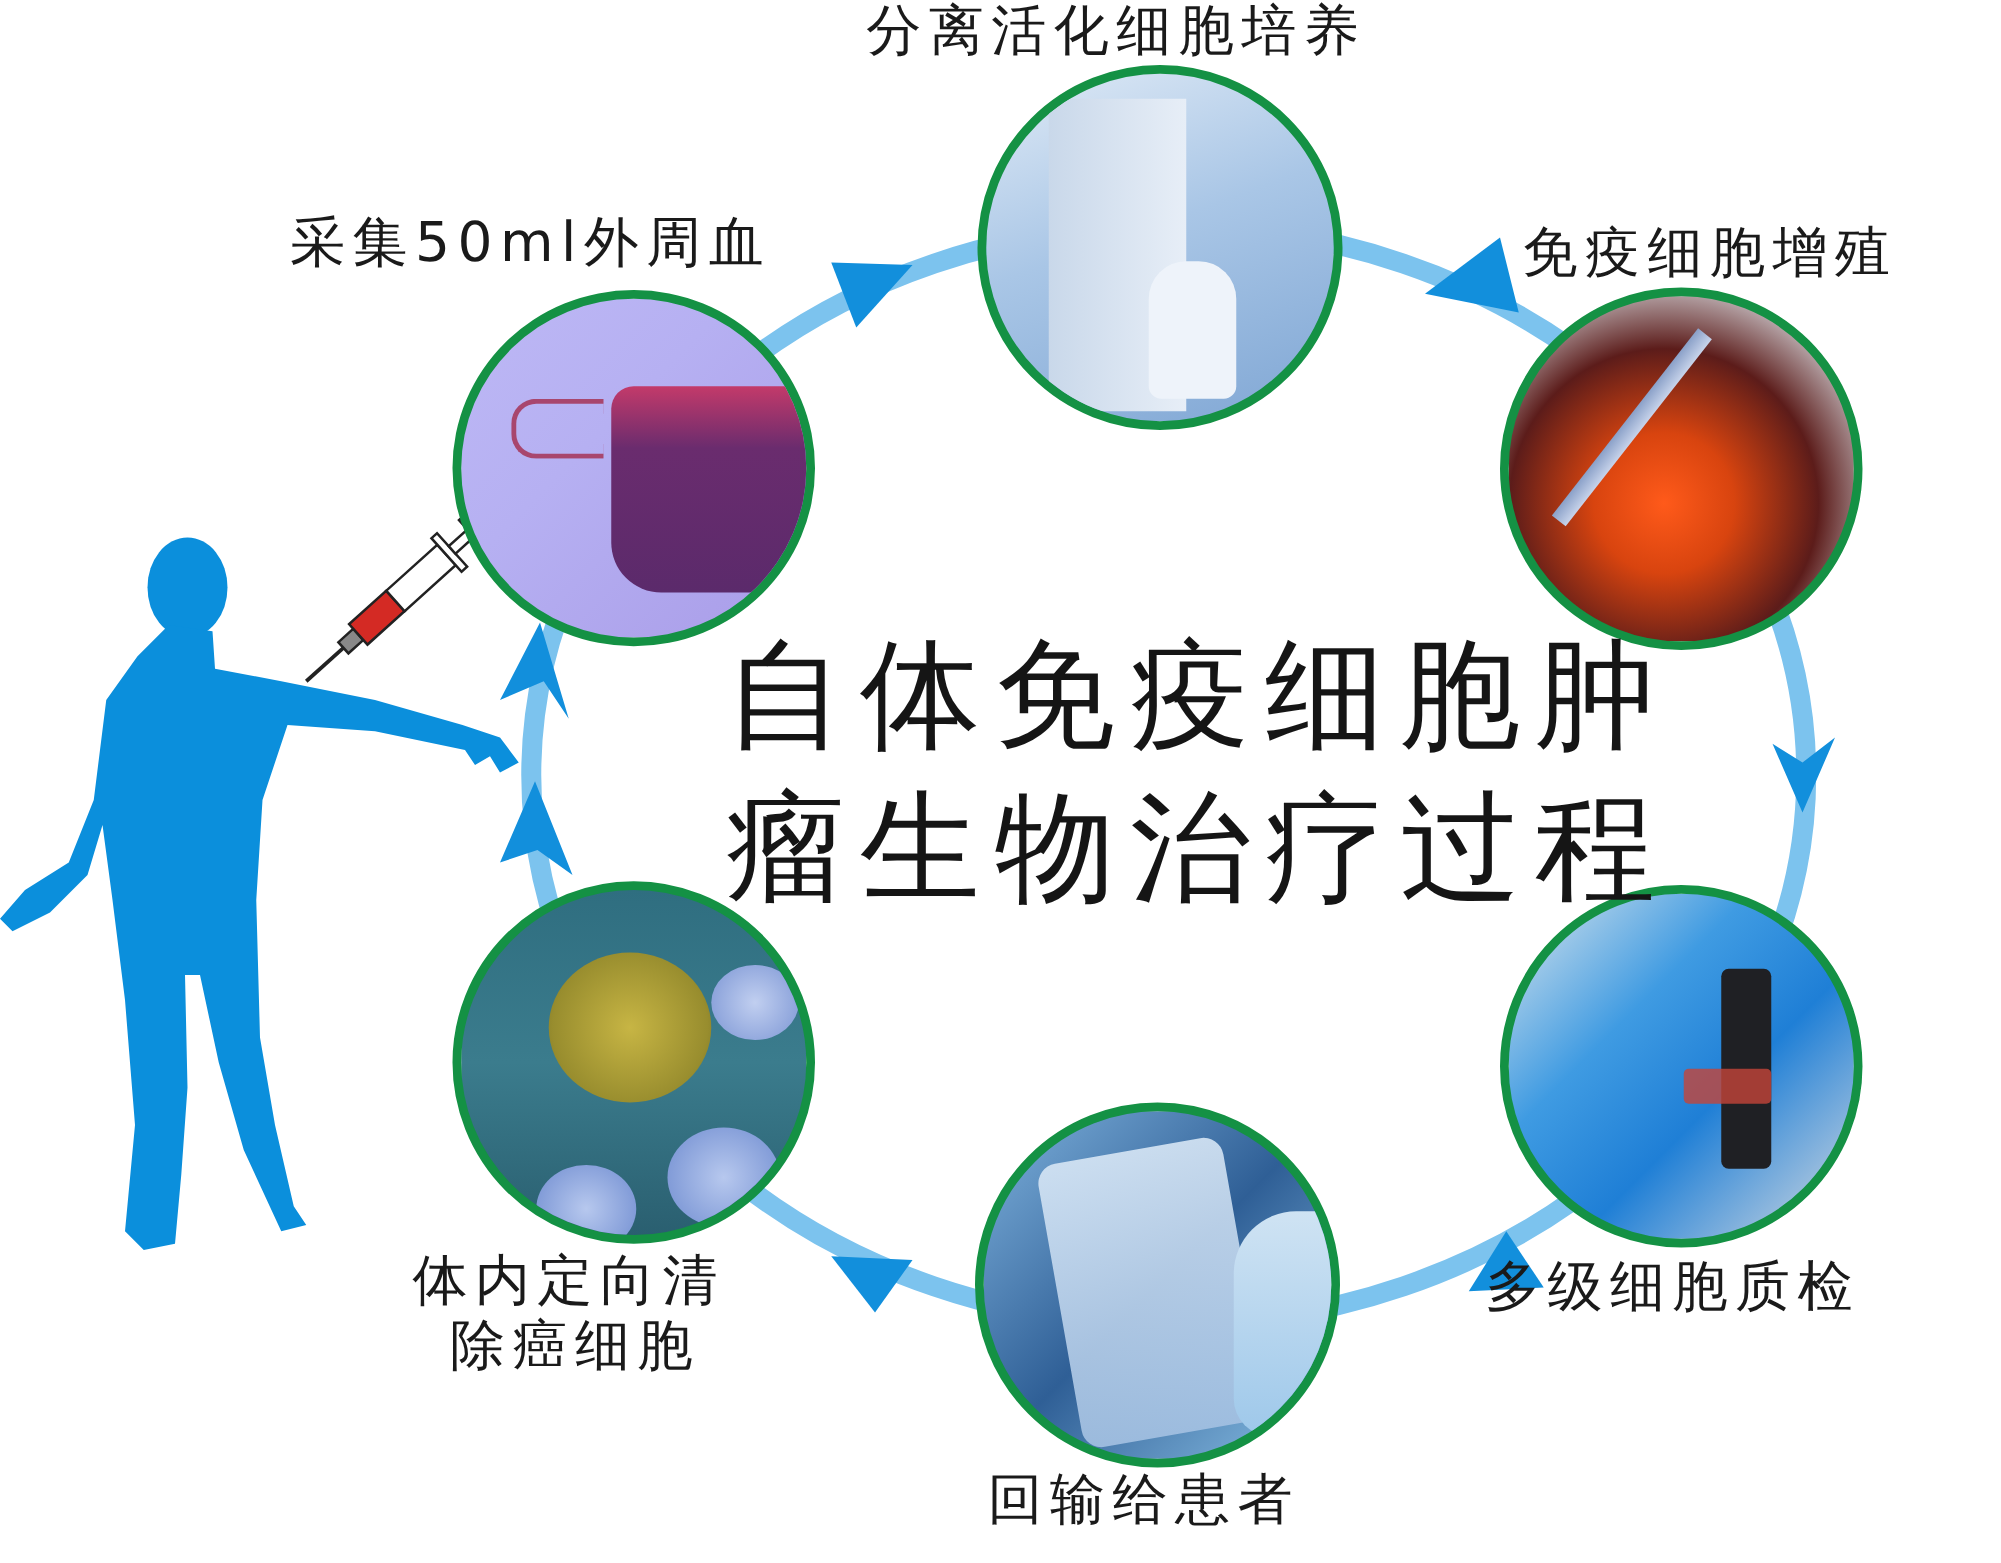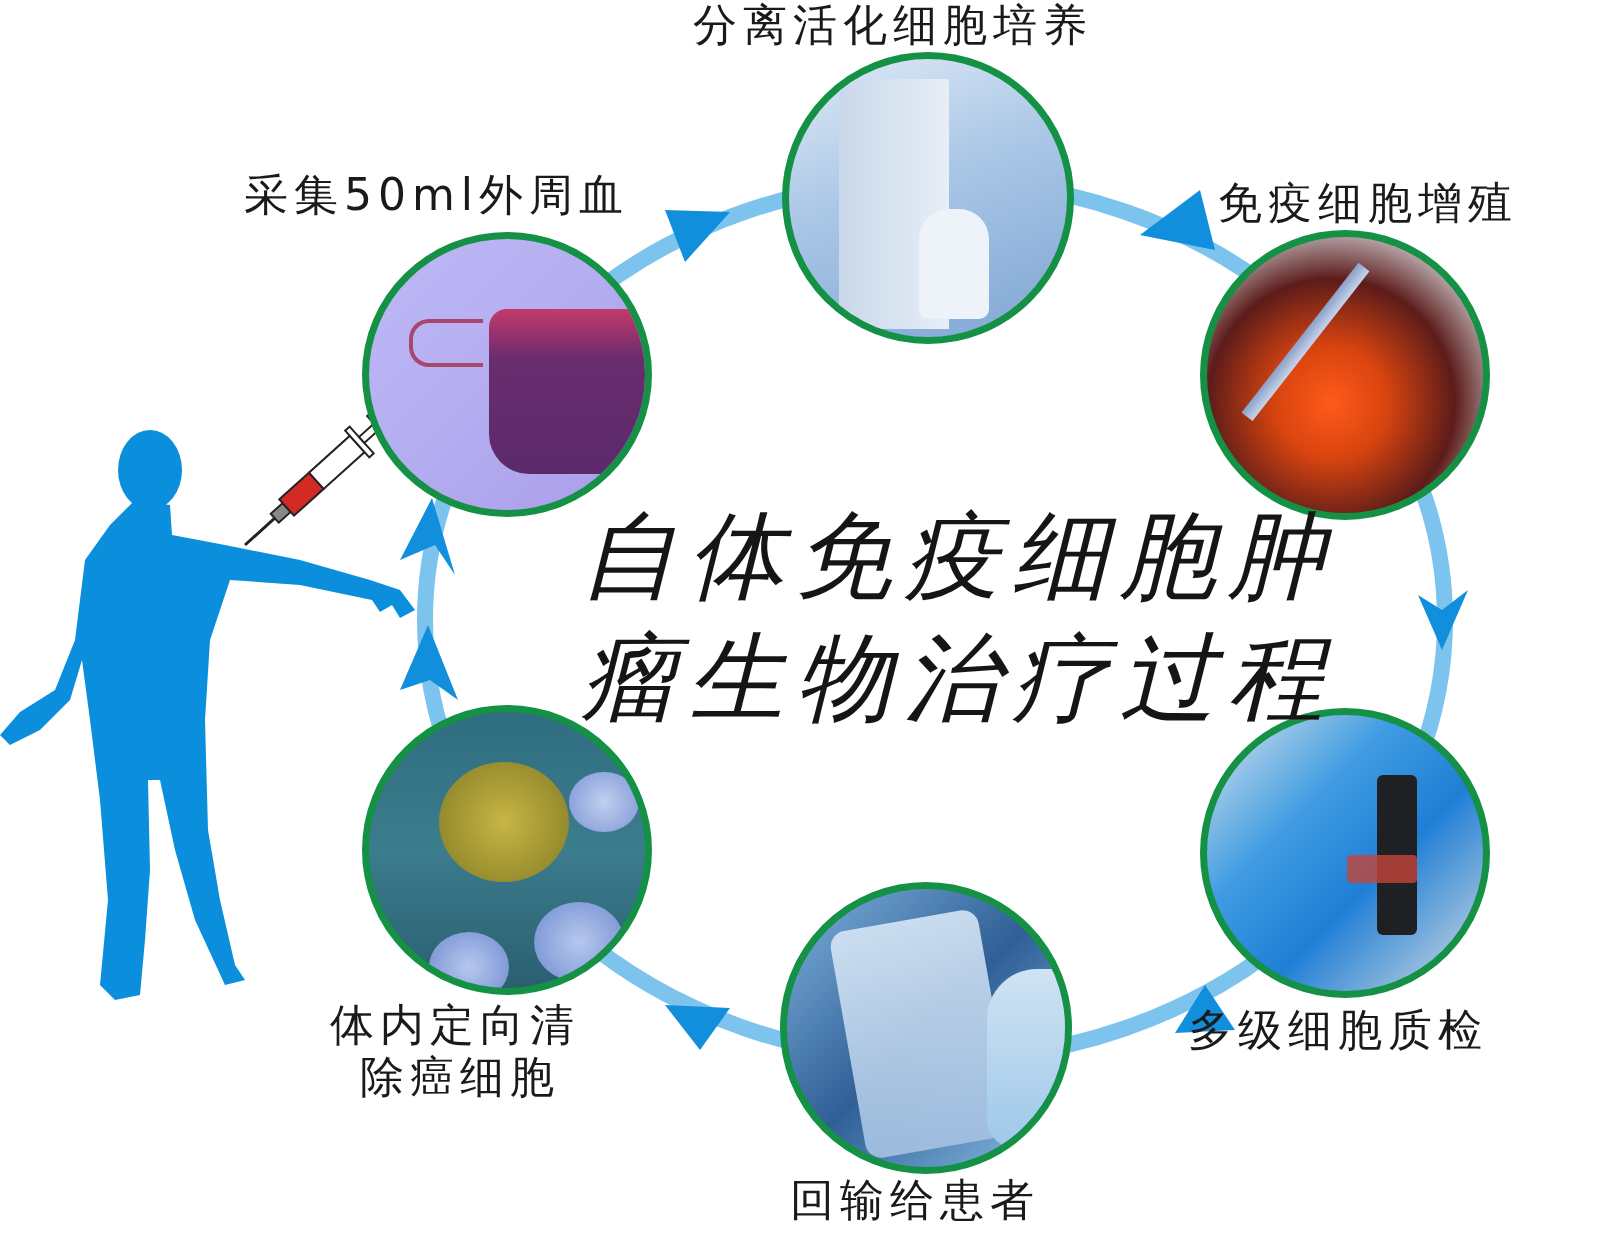--- a/index.html
+++ b/index.html
@@ -3,21 +3,21 @@
 <meta charset="utf-8">
 <style>
   html,body{margin:0;padding:0;background:#ffffff;}
   body{width:1601px;height:1250px;position:relative;overflow:hidden;
        font-family:"DejaVu Sans","Liberation Sans",sans-serif;color:#111;}
   .stage{position:absolute;left:0;top:0;width:1601px;height:1250px;}
   svg.base{position:absolute;left:0;top:0;}
   .label{position:absolute;white-space:nowrap;color:#1a1a1a;font-size:44px;
          letter-spacing:6px;line-height:1.15;}
   .title{position:absolute;left:580px;top:495px;width:740px;font-size:96px;
-         letter-spacing:12px;line-height:122px;color:#151515;text-align:center;font-style:italic;}
+         letter-spacing:12px;line-height:122px;color:#151515;text-align:center;}
   .title div{white-space:nowrap;}
   .circle{position:absolute;border-radius:50%;border:7px solid #149144;
           overflow:hidden;box-sizing:border-box;}
 </style>
 </head>
 <body>
 
 <div class="stage">
 
   <svg class="base" width="1601" height="1250" viewBox="0 0 1601 1250">
@@ -46,21 +46,21 @@
       <rect x="151" y="-18" width="6" height="36" fill="#fff" stroke="#222" stroke-width="2"></rect>
       <rect x="157" y="-4" width="20" height="8" fill="#fff" stroke="#222" stroke-width="2"></rect>
       <rect x="177" y="-14" width="6" height="28" fill="#fff" stroke="#222" stroke-width="2"></rect>
     </g>
   </svg>
 
   <div class="circle" style="left:362px;top:232px;width:290px;height:285px;background:linear-gradient(135deg,#bdb8f5 0%,#b6b0f2 40%,#a99ce8 100%);">
     <div style="position:absolute;left:120px;top:70px;width:180px;height:165px;background:linear-gradient(180deg,#c33a6a 0%,#6a2c6e 30%,#5b2a6b 100%);border-radius:18px 8px 8px 40px;"></div>
     <div style="position:absolute;left:40px;top:80px;width:70px;height:40px;border:4px solid #a8466e;border-right:none;border-radius:20px 0 0 20px;"></div>
   </div>
-  <div class="label" style="left:244px;top:170px;">采集50ml外周血</div>
+  <div class="label" style="left:232px;top:170px;">采集50ml外周血</div>
 
   <div class="circle" style="left:782px;top:52px;width:292px;height:292px;background:linear-gradient(160deg,#dfeaf6 0%,#a9c6e6 45%,#7fa6d4 100%);">
     <div style="position:absolute;left:50px;top:20px;width:110px;height:250px;background:linear-gradient(90deg,#c9d8ea,#e7eef7);"></div>
     <div style="position:absolute;left:130px;top:150px;width:70px;height:110px;background:#eef3fa;border-radius:30px 30px 10px 10px;"></div>
   </div>
   <div class="label" style="left:693px;top:0px;">分离活化细胞培养</div>
 
   <div class="circle" style="left:1200px;top:230px;width:290px;height:290px;background:radial-gradient(circle at 45% 60%,#ff5a1a 0%,#d8440f 25%,#5c1c1a 55%,#c9c2c6 80%,#8a7078 100%);">
     <div style="position:absolute;left:150px;top:30px;width:14px;height:190px;background:linear-gradient(90deg,#8aa0c8,#c7d3ea);transform:rotate(38deg);transform-origin:top;"></div>
   </div>

